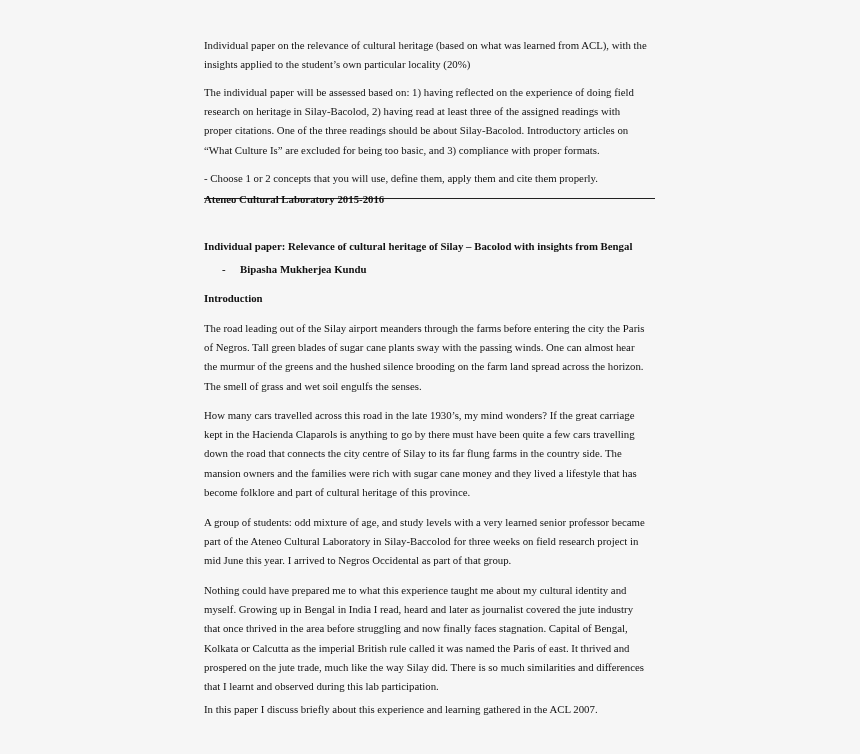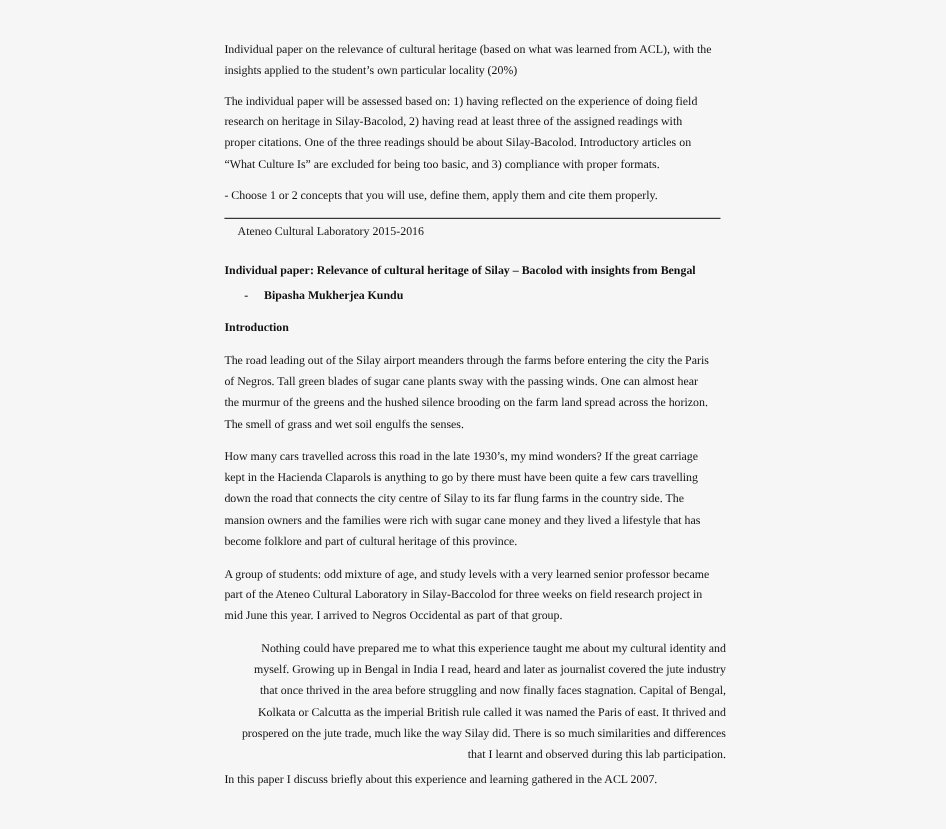--- a/index.html
+++ b/index.html
@@ -25,29 +25,29 @@
     }
     .para { margin: 0; }
     .p1 { position: absolute; top: 0; left: 0; width: 456px; }
     .p2 { position: absolute; top: 47px; left: 0; width: 456px; }
     .p3 {
       position: absolute; top: 135px; left: 0; width: 451px;
       border-bottom: 1.3px solid #222;
       line-height: 15px;
       padding-bottom: 12px;
     }
-    .h-lab { position: absolute; top: 166px; left: 0; font-weight: normal; margin-left: 12px; }
+    .h-lab { position: absolute; top: 154px; left: 0; font-weight: bold; }
     .h-title { position: absolute; top: 180px; left: 0; font-weight: bold; white-space: nowrap; margin-top: 21px; }
     .author { position: absolute; top: 224px; left: 18px; font-weight: bold; white-space: nowrap; font-family: Liberation Serif, serif; }
     .author .dash { display: inline-block; width: 18px; }
     .h-intro { position: absolute; top: 253px; left: 0; font-weight: bold; }
     .p4 { position: absolute; top: 283px; left: 0; width: 456px; }
     .p5 { position: absolute; top: 370px; left: 0; width: 456px; }
     .p6 { position: absolute; top: 477px; left: 0; width: 456px; }
-    .p7 { position: absolute; top: 545px; left: 0; width: 456px; text-align: right; }
+    .p7 { position: absolute; top: 545px; left: 0; width: 456px; }
     .p8 { position: absolute; top: 664px; left: 0; width: 456px; }
     .line { display: block; white-space: nowrap; }
   </style>
 </head>
 <body>
 
 <div class="page">
 
   <div class="para p1">
     <span class="line">Individual paper on the relevance of cultural heritage (based on what was learned from ACL), with the</span>

